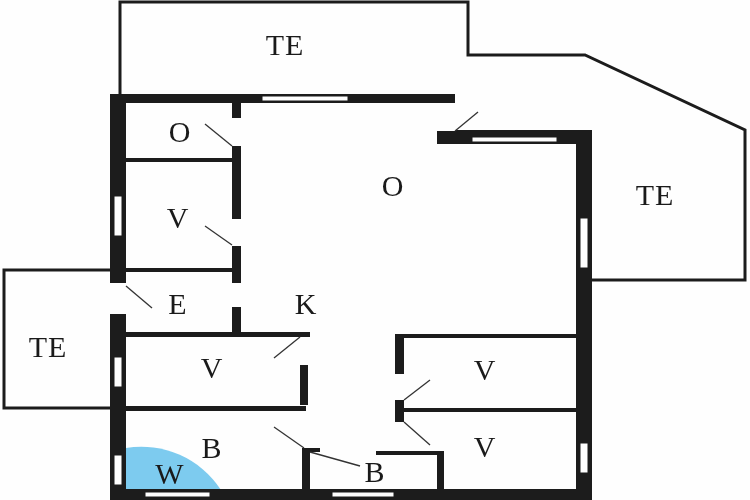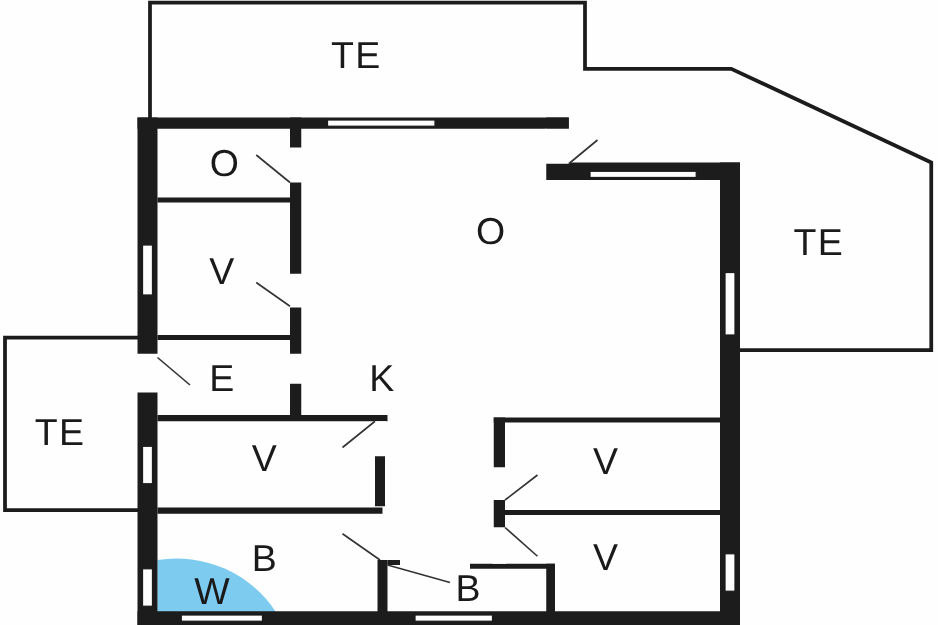--- a/index.html
+++ b/index.html
@@ -1,18 +1,18 @@
 <!DOCTYPE html>
 <html><head>
 <meta charset="utf-8">
 <style>
   html, body { margin:0; padding:0; background:#fefefe; }
   body { width:750px; height:500px; overflow:hidden; position:relative; font-family:"DejaVu Sans", sans-serif; }
   svg { position:absolute; left:0; top:0; }
-  .lbl { position:absolute; font-family:Liberation Sans, sans-serif; font-size:30px; color:#1a1a1a; line-height:1; letter-spacing:1px; transform:translate(-50%,-50%); white-space:nowrap; }
+  .lbl { position:absolute; font-family:Liberation Serif, serif; font-size:30px; color:#1a1a1a; line-height:1; letter-spacing:1px; transform:translate(-50%,-50%); white-space:nowrap; }
 </style>
 </head>
 <body>
 
 <svg width="750" height="500" viewBox="0 0 750 500">
 
   <g fill="#fefefe" stroke="#1c1c1c" stroke-width="3">
     <polyline points="120,95 120,2 468,2 468,55 585,55 745,130 745,280 592,280" fill="none"></polyline>
     <polyline points="112,270 4,270 4,408 112,408" fill="none"></polyline>
   </g>

